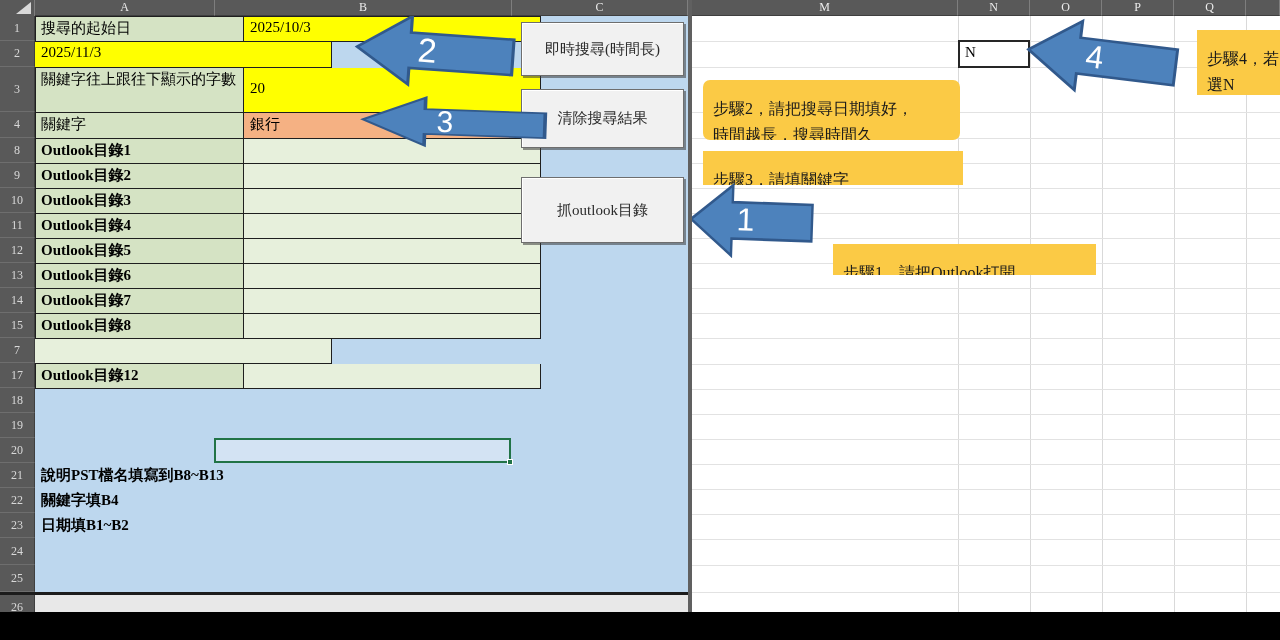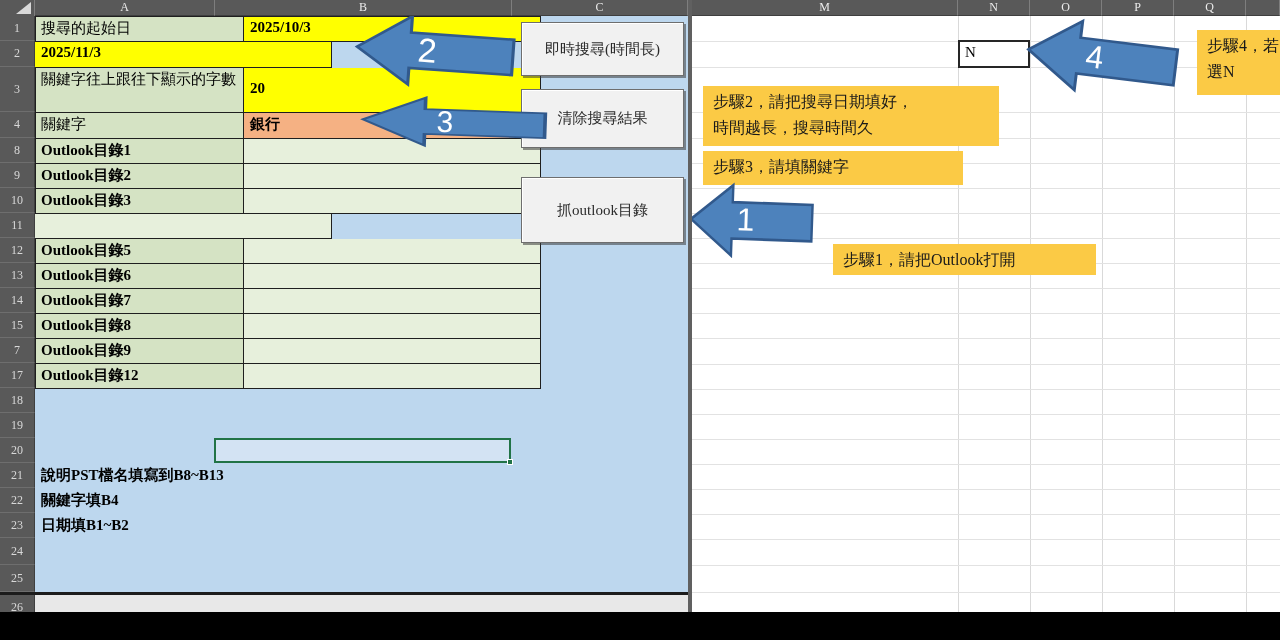--- a/index.html
+++ b/index.html
@@ -26,21 +26,21 @@
   .r26{height:25px;}
 
   
   .panel{position:absolute;left:35px;top:16px;width:653px;height:577px;background:#bdd7ee;z-index:1;}
   .table{position:absolute;left:0;top:0;border-top:1px solid #1f1f1f;}
   .trow{display:flex;}
   .trow>div{height:100%;}
   .acell{width:209px;background:#d5e3c4;border-left:1px solid #1f1f1f;border-right:1px solid #1f1f1f;
          border-bottom:1px solid #1f1f1f;font-size:15px;line-height:1.35;padding:1px 2px 0 5px;color:#000;}
   .bcell{width:297px;border-right:1px solid #1f1f1f;border-bottom:1px solid #1f1f1f;
-         font-size:15px;font-weight:bold;padding:2px 2px 0 6px;color:#000;}
+         font-size:15px;font-weight:normal;padding:2px 2px 0 6px;color:#000;}
   .lb{font-weight:bold;}
   .vy{background:#ffff00;}
   .vs{background:#f5b183;}
   .vg{background:#e7f0dc;}
   .rh25{height:25px}.rh26{height:26px}.rh45{height:45px}
 
   
   .selcell{position:absolute;left:179px;top:422px;width:297px;height:25px;background:#d3e3f3;
            border:2px solid #217346;z-index:2;}
   .selhandle{position:absolute;right:-4px;bottom:-4px;width:6px;height:6px;background:#217346;
@@ -73,23 +73,23 @@
   .vbabtn{position:absolute;left:521px;width:163px;background:#f1f1f1;border:1px solid #6e6e6e;
           box-shadow:2px 2px 0 rgba(60,60,60,.55), inset 1px 1px 0 #ffffff;
           font-family:"Liberation Serif","DejaVu Serif",serif;font-size:15px;color:#2b2b2b;
           display:flex;align-items:center;justify-content:center;z-index:3;cursor:default;}
   .btn1{top:22px;height:54px;}
   .btn2{top:89px;height:59px;}
   .btn3{top:177px;height:66px;}
 
   
   .note{position:absolute;background:#fbca45;color:#1a1a1a;font-size:16px;line-height:26px;
-        padding:3px 8px 0 10px;z-index:3;white-space:nowrap;overflow:hidden;}
+        padding:16px 8px 0 10px;z-index:3;white-space:nowrap;overflow:hidden;}
   .note1{left:833px;top:244px;width:263px;height:31px;}
-  .note2{left:703px;top:86px;width:296px;height:60px;}
+  .note2{left:703px;top:80px;width:257px;height:60px;border-radius:7px;}
   .note3{left:703px;top:151px;width:260px;height:34px;}
   .note4{left:1197px;top:30px;width:83px;height:65px;}
 
   
   .arrow{position:absolute;z-index:4;}
   .arrow svg{display:block;width:100%;height:100%;overflow:visible;}
   .arrow .num{position:absolute;left:28%;top:50%;width:34%;transform:translateY(-52%);
               text-align:center;color:#fff;font-family:"Liberation Sans","DejaVu Sans",sans-serif;
               font-weight:400;}
   .arr2{left:357px;top:14px;width:156px;height:76px;transform:rotate(4deg);}
@@ -172,40 +172,40 @@
     </div>
     <div class="trow rh25">
       <div class="acell lb">Outlook目錄2</div>
       <div class="bcell vg"></div>
     </div>
     <div class="trow rh25">
       <div class="acell lb">Outlook目錄3</div>
       <div class="bcell vg"></div>
     </div>
     <div class="trow rh25">
+      <div class="acell lb">Outlook目錄4</div>
       <div class="bcell vg"></div>
     </div>
     <div class="trow rh25">
       <div class="acell lb">Outlook目錄5</div>
       <div class="bcell vg"></div>
     </div>
     <div class="trow rh25">
       <div class="acell lb">Outlook目錄6</div>
       <div class="bcell vg"></div>
     </div>
     <div class="trow rh25">
       <div class="acell lb">Outlook目錄7</div>
       <div class="bcell vg"></div>
     </div>
     <div class="trow rh25">
       <div class="acell lb">Outlook目錄8</div>
       <div class="bcell vg"></div>
     </div>
     <div class="trow rh25">
-      <div class="acell lb">Outlook目錄9</div>
       <div class="bcell vg"></div>
     </div>
     <div class="trow rh25">
       <div class="acell lb">Outlook目錄12</div>
       <div class="bcell vg"></div>
     </div>
   </div>
 
   <div class="selcell">
     <div class="selhandle"></div>

